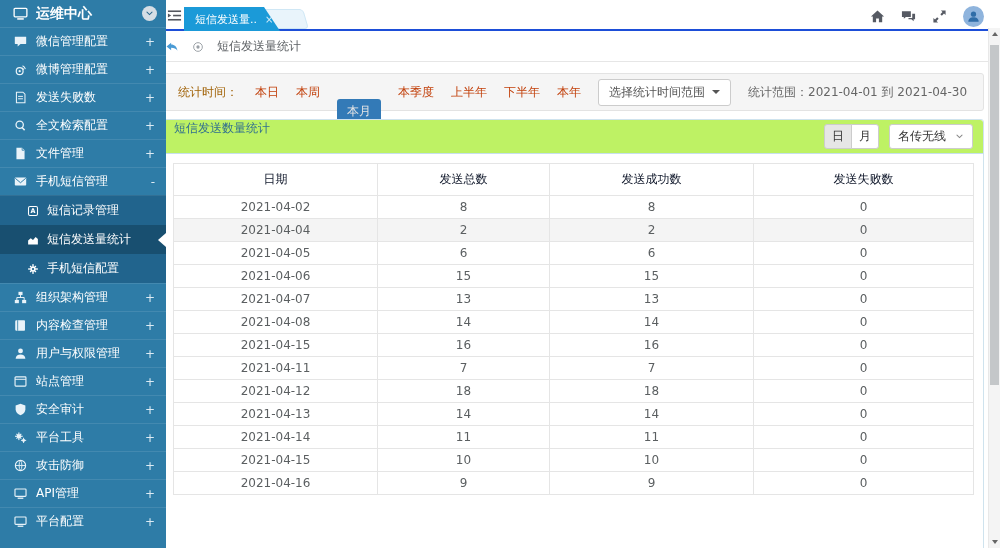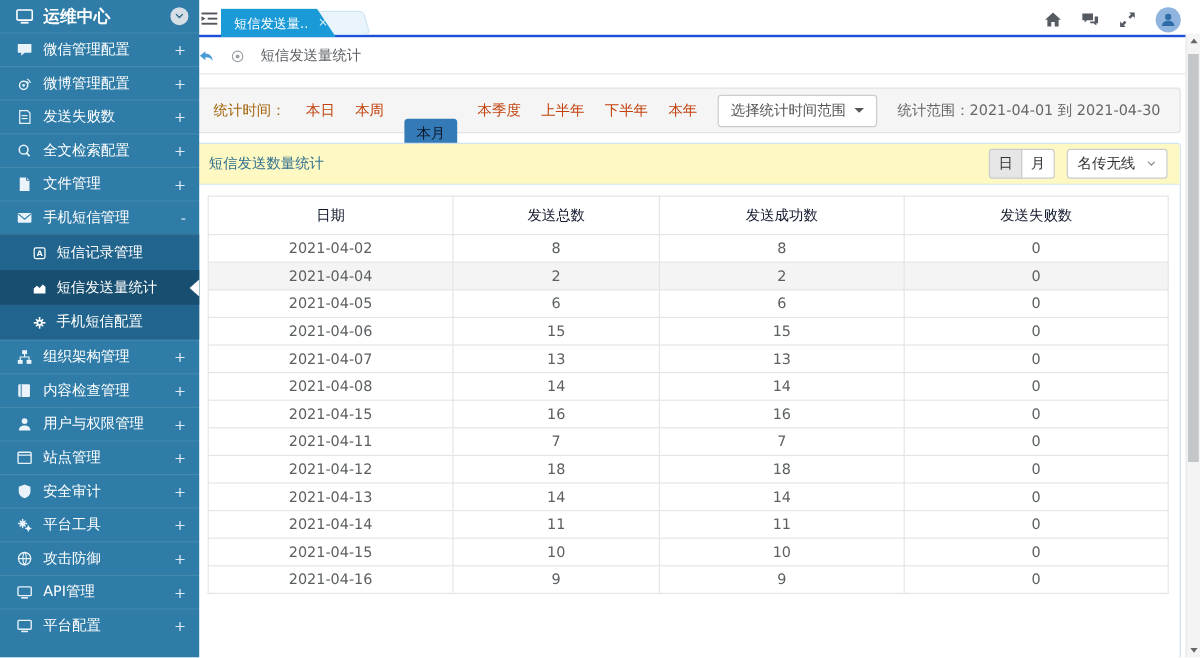--- a/index.html
+++ b/index.html
@@ -42,27 +42,27 @@
   .eye-icon { color:#9aa0a6; }
   .eye-icon svg { width:12px; height:12px; }
   .crumb-title { color:#5d6165; }
 
   
   #main { position:absolute; left:146px; top:63px; width:842px; height:485px; background:#fff; overflow:hidden; z-index:1; }
 
   .filter-box { position:absolute; left:17px; top:10px; width:821px; height:38px; background:#f5f5f5; border:1px solid #e3e3e3; border-radius:3px; display:flex; align-items:center; gap:17px; padding:0 14px; }
   .filter-label { color:#a16207; }
   .filter-link { color:#c2410c; cursor:pointer; }
-  .filter-link.selected { background:#337ab7; color:#0f172a; padding:4px 10px; border-radius:3px;margin-top:38px; }
+  .filter-link.selected { background:#337ab7; color:#e5e5e5; padding:4px 10px; border-radius:3px;margin-top:38px; }
   .range-btn { background:#fff; border:1px solid #ccc; border-radius:3px; padding:4px 10px; color:#555; display:flex; align-items:center; gap:7px; cursor:pointer; }
   .caret-down { width:0; height:0; border-left:4px solid transparent; border-right:4px solid transparent; border-top:4px solid #555; }
   .range-text { color:#666; }
 
   .panel { position:absolute; left:17px; top:56px; width:821px; height:620px; background:#fff; border:1px solid #cfe3ee; border-radius:3px; }
-  .panel-header { height:34px; background:#fef9c3; border-bottom:1px solid #c7e0ed; border-radius:3px 3px 0 0; display:flex; align-items:center; padding:0 10px; color:#31708f;gap:45px; }
+  .panel-header { height:34px; background:#bef264; border-bottom:1px solid #c7e0ed; border-radius:3px 3px 0 0; display:flex; padding:0 10px; color:#31708f;gap:45px; }
   .panel-controls { margin-left:auto; display:flex; gap:10px; align-items:center; }
   .btn-group { display:flex; }
   .unit-btn { width:28px; height:25px; border:1px solid #ccc; background:#fff; color:#333; display:flex; align-items:center; justify-content:center; font-size:12px; cursor:pointer; }
   .unit-btn:first-child { border-radius:3px 0 0 3px; }
   .unit-btn + .unit-btn { margin-left:-1px; border-radius:0 3px 3px 0; }
   .unit-btn.active { background:#e6e6e6; }
   .channel-select { width:84px; height:25px; background:#fff; border:1px solid #ccc; border-radius:3px; display:flex; align-items:center; justify-content:space-between; padding:0 8px; color:#333; cursor:pointer; }
   .channel-select .icon { color:#888; }
   .channel-select .icon svg { width:9px; height:9px; }
 

